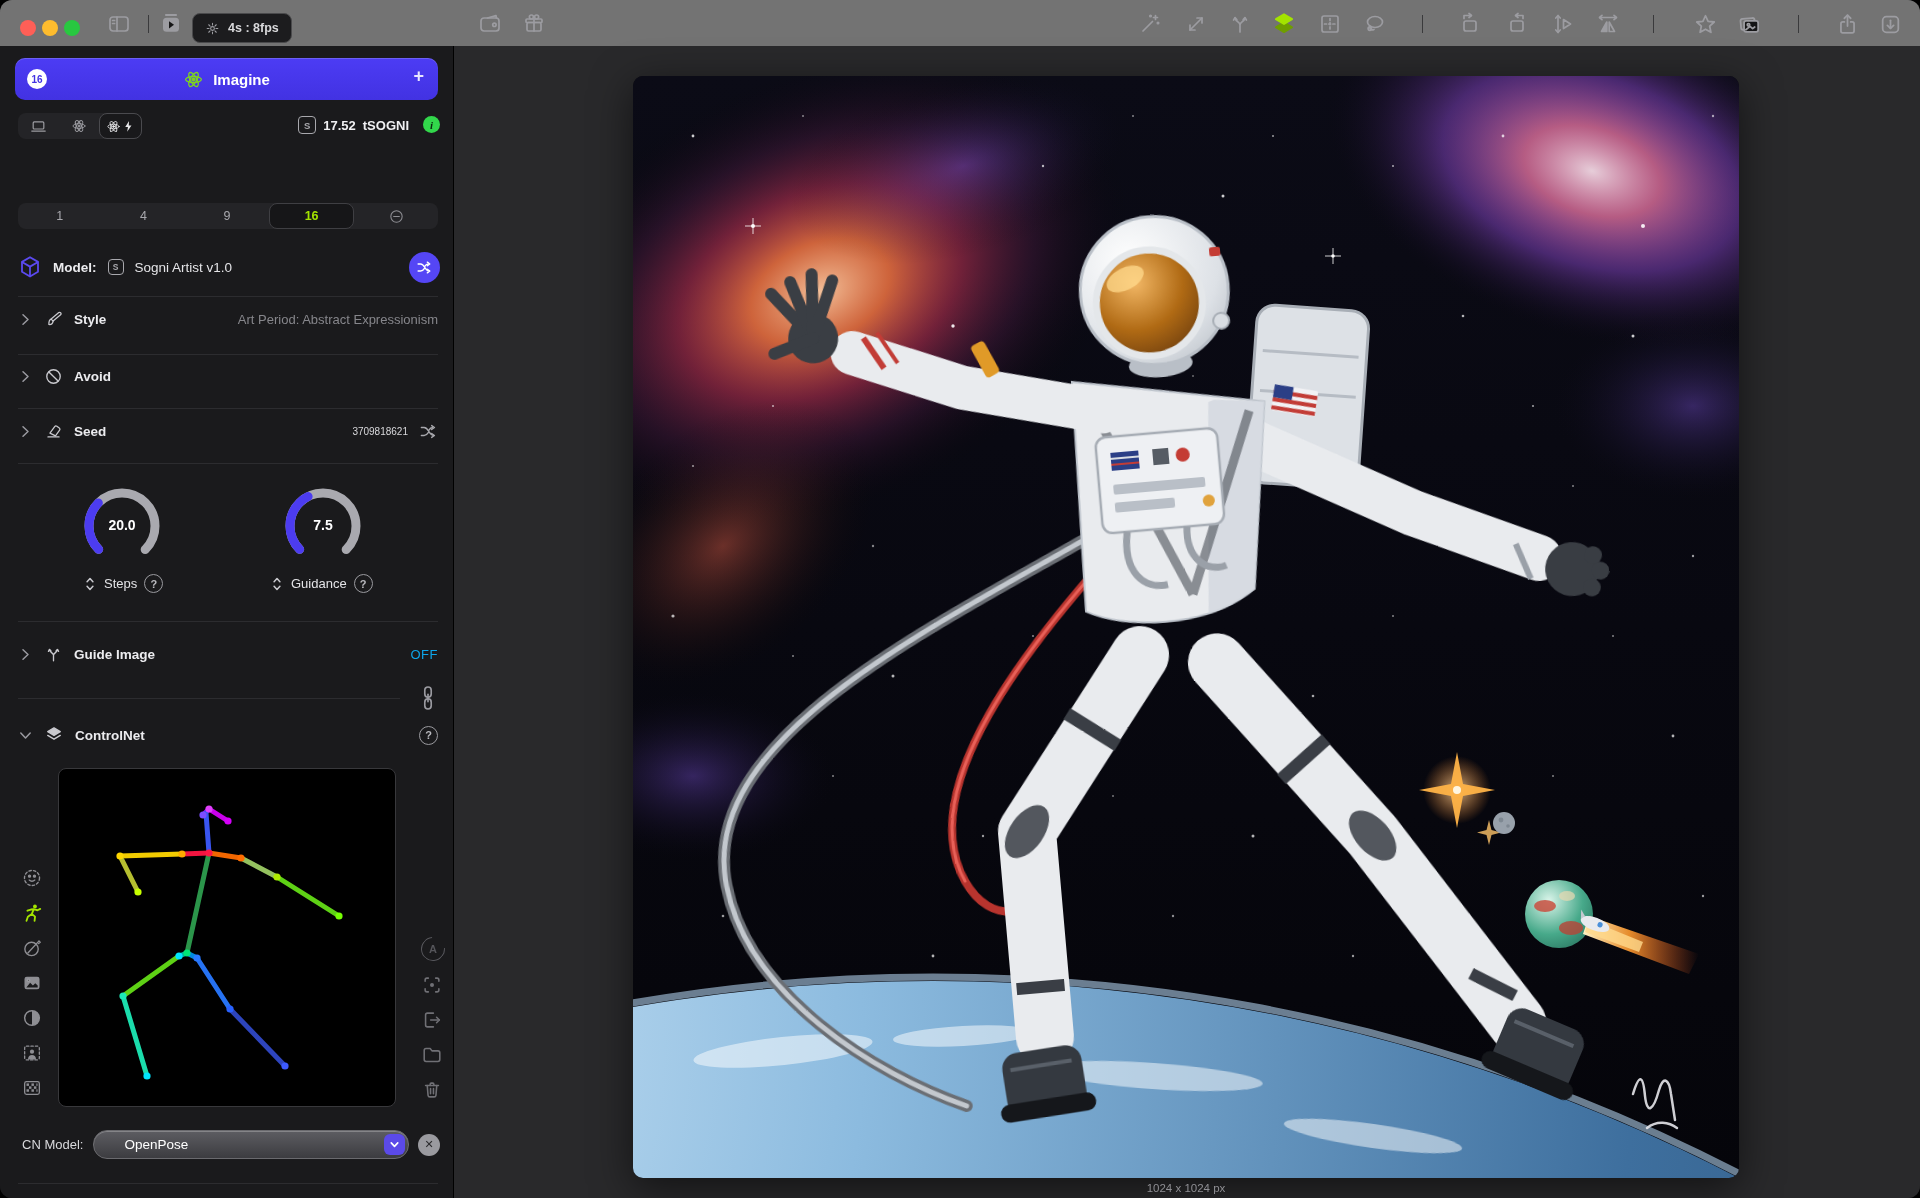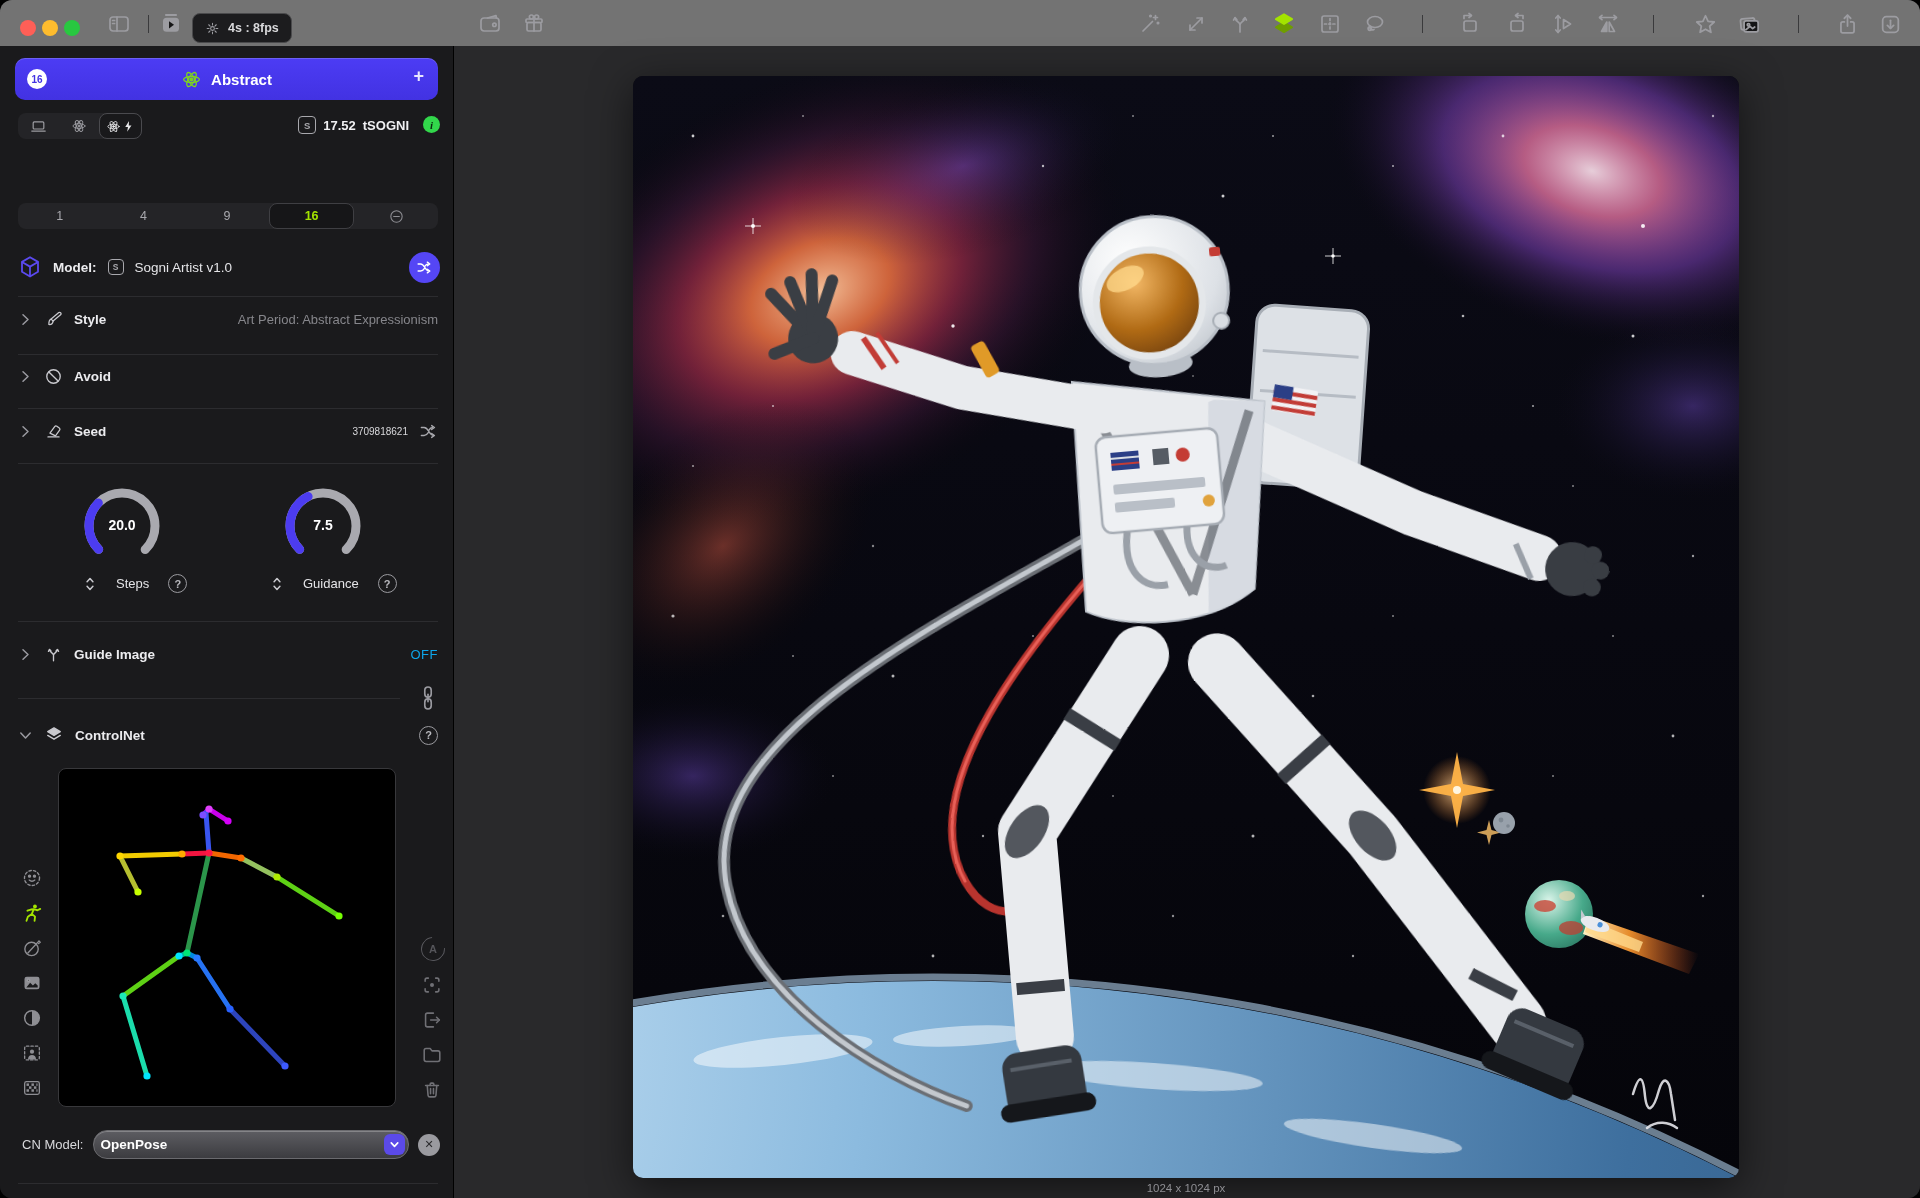--- a/index.html
+++ b/index.html
@@ -37,32 +37,32 @@
   .row .lab{font-weight:bold;color:#ececef;}
   .row .muted{color:#86868b;font-size:13px;margin-left:auto;text-align:right;}
   .divider{position:absolute;left:18px;right:15px;height:1px;background:#2c2c2f;}
   .shufflebtn{position:absolute;right:13px;top:206px;width:31px;height:31px;border-radius:50%;background:#5546f5;
     display:flex;align-items:center;justify-content:center;}
   .seedval{margin-left:auto;color:#d8d8db;font-size:10px;}
   .knob{position:absolute;width:84px;height:84px;}
   .ktrack{fill:none;stroke:#a9a9af;stroke-width:9;stroke-linecap:round;stroke-dasharray:155.5 51.8;transform:rotate(135deg);transform-origin:42px 42px;}
   .kprog{fill:none;stroke:#4c3cf0;stroke-width:9;stroke-linecap:round;transform:rotate(135deg);transform-origin:42px 42px;}
   .kval{position:absolute;width:84px;text-align:center;color:#fff;font-size:14px;font-weight:bold;}
-  .klabel{position:absolute;display:flex;align-items:center;gap:19px;color:#e4e4e7;font-size:13px;}
+  .klabel{position:absolute;display:flex;align-items:center;gap:7px;color:#e4e4e7;font-size:13px;}
   .circ-q{width:17px;height:17px;border:1.4px solid #9a9a9f;border-radius:50%;color:#b9b9be;font-size:11px;font-weight:bold;
     display:inline-flex;align-items:center;justify-content:center;}
   .offtxt{margin-left:auto;color:#0ea5e9;font-size:13px;letter-spacing:.5px;}
   .posepanel{position:absolute;left:58px;top:722px;width:336px;height:337px;background:#000;border:1px solid #38383b;border-radius:8px;}
   .stripL{position:absolute;left:21px;top:821px;width:22px;display:flex;flex-direction:column;gap:13px;}
   .stripR{position:absolute;left:421px;top:891px;width:22px;display:flex;flex-direction:column;gap:13px;}
   .cnrow{position:absolute;left:22px;top:1084px;right:13px;height:29px;display:flex;align-items:center;}
   .cnlab{color:#d9d9dc;font-size:13px;margin-right:10px;}
   .cnpill{position:relative;flex:1;height:27px;border-radius:14px;background:linear-gradient(180deg,#5d5d62,#3c3c40);
     border:1px solid #6a6a6e;display:flex;align-items:center;box-shadow:inset 0 1px 0 rgba(255,255,255,.25);}
-  .cnpill .val{color:#fff;font-weight:bold;font-size:13.5px;margin-left:6px;}
+  .cnpill .val{color:#fff;font-weight:normal;font-size:13.5px;margin-left:30px;}
   .cnchev{position:absolute;right:3px;top:2.5px;width:21px;height:21px;border-radius:6px;background:#5b4ae8;display:flex;align-items:center;justify-content:center;}
   .circ-x{margin-left:9px;width:22px;height:22px;border-radius:50%;background:#9a9a9f;color:#2a2a2c;font-size:11px;font-weight:bold;
     display:flex;align-items:center;justify-content:center;}
   .advbox{margin-left:auto;}
   .a-rot{width:22px;height:22px;border:1.6px solid #55555a;border-top-color:transparent;border-radius:50%;transform:rotate(40deg);
     display:flex;align-items:center;justify-content:center;color:#55555a;font-size:11px;font-weight:bold;}
   .a-rot span{transform:rotate(-40deg);}
   
   .main{position:absolute;left:454px;top:46px;right:0;bottom:0;background:#29292b;padding-left:16px;}
   .artframe{position:absolute;left:179px;top:30px;width:1106px;height:1102px;border-radius:10px;overflow:hidden;background:#08080f;
@@ -234,21 +234,21 @@
   <div class="sidebar">
 
     <div class="imagine">
       <span class="badge">16</span>
       <svg class="ic" width="21" height="21" viewBox="0 0 24 24" style="stroke:#7ed321;stroke-width:1.5">
         <circle cx="12" cy="12" r="1.7" fill="#7ed321"></circle>
           <ellipse cx="12" cy="12" rx="9" ry="3.6"></ellipse>
           <ellipse cx="12" cy="12" rx="9" ry="3.6" transform="rotate(60 12 12)"></ellipse>
           <ellipse cx="12" cy="12" rx="9" ry="3.6" transform="rotate(120 12 12)"></ellipse>
       </svg>
-      <span>Abstract</span>
+      <span>Imagine</span>
       <span class="plus">+</span>
     </div>
 
     <div class="seg3">
       <div class="cell">
         <svg class="ic" width="17" height="17" viewBox="0 0 24 24">
             <rect x="4.5" y="5.5" width="15" height="10" rx="1.5"></rect>
             <line x1="2.5" y1="18.5" x2="21.5" y2="18.5"></line>
           </svg>
       </div>

